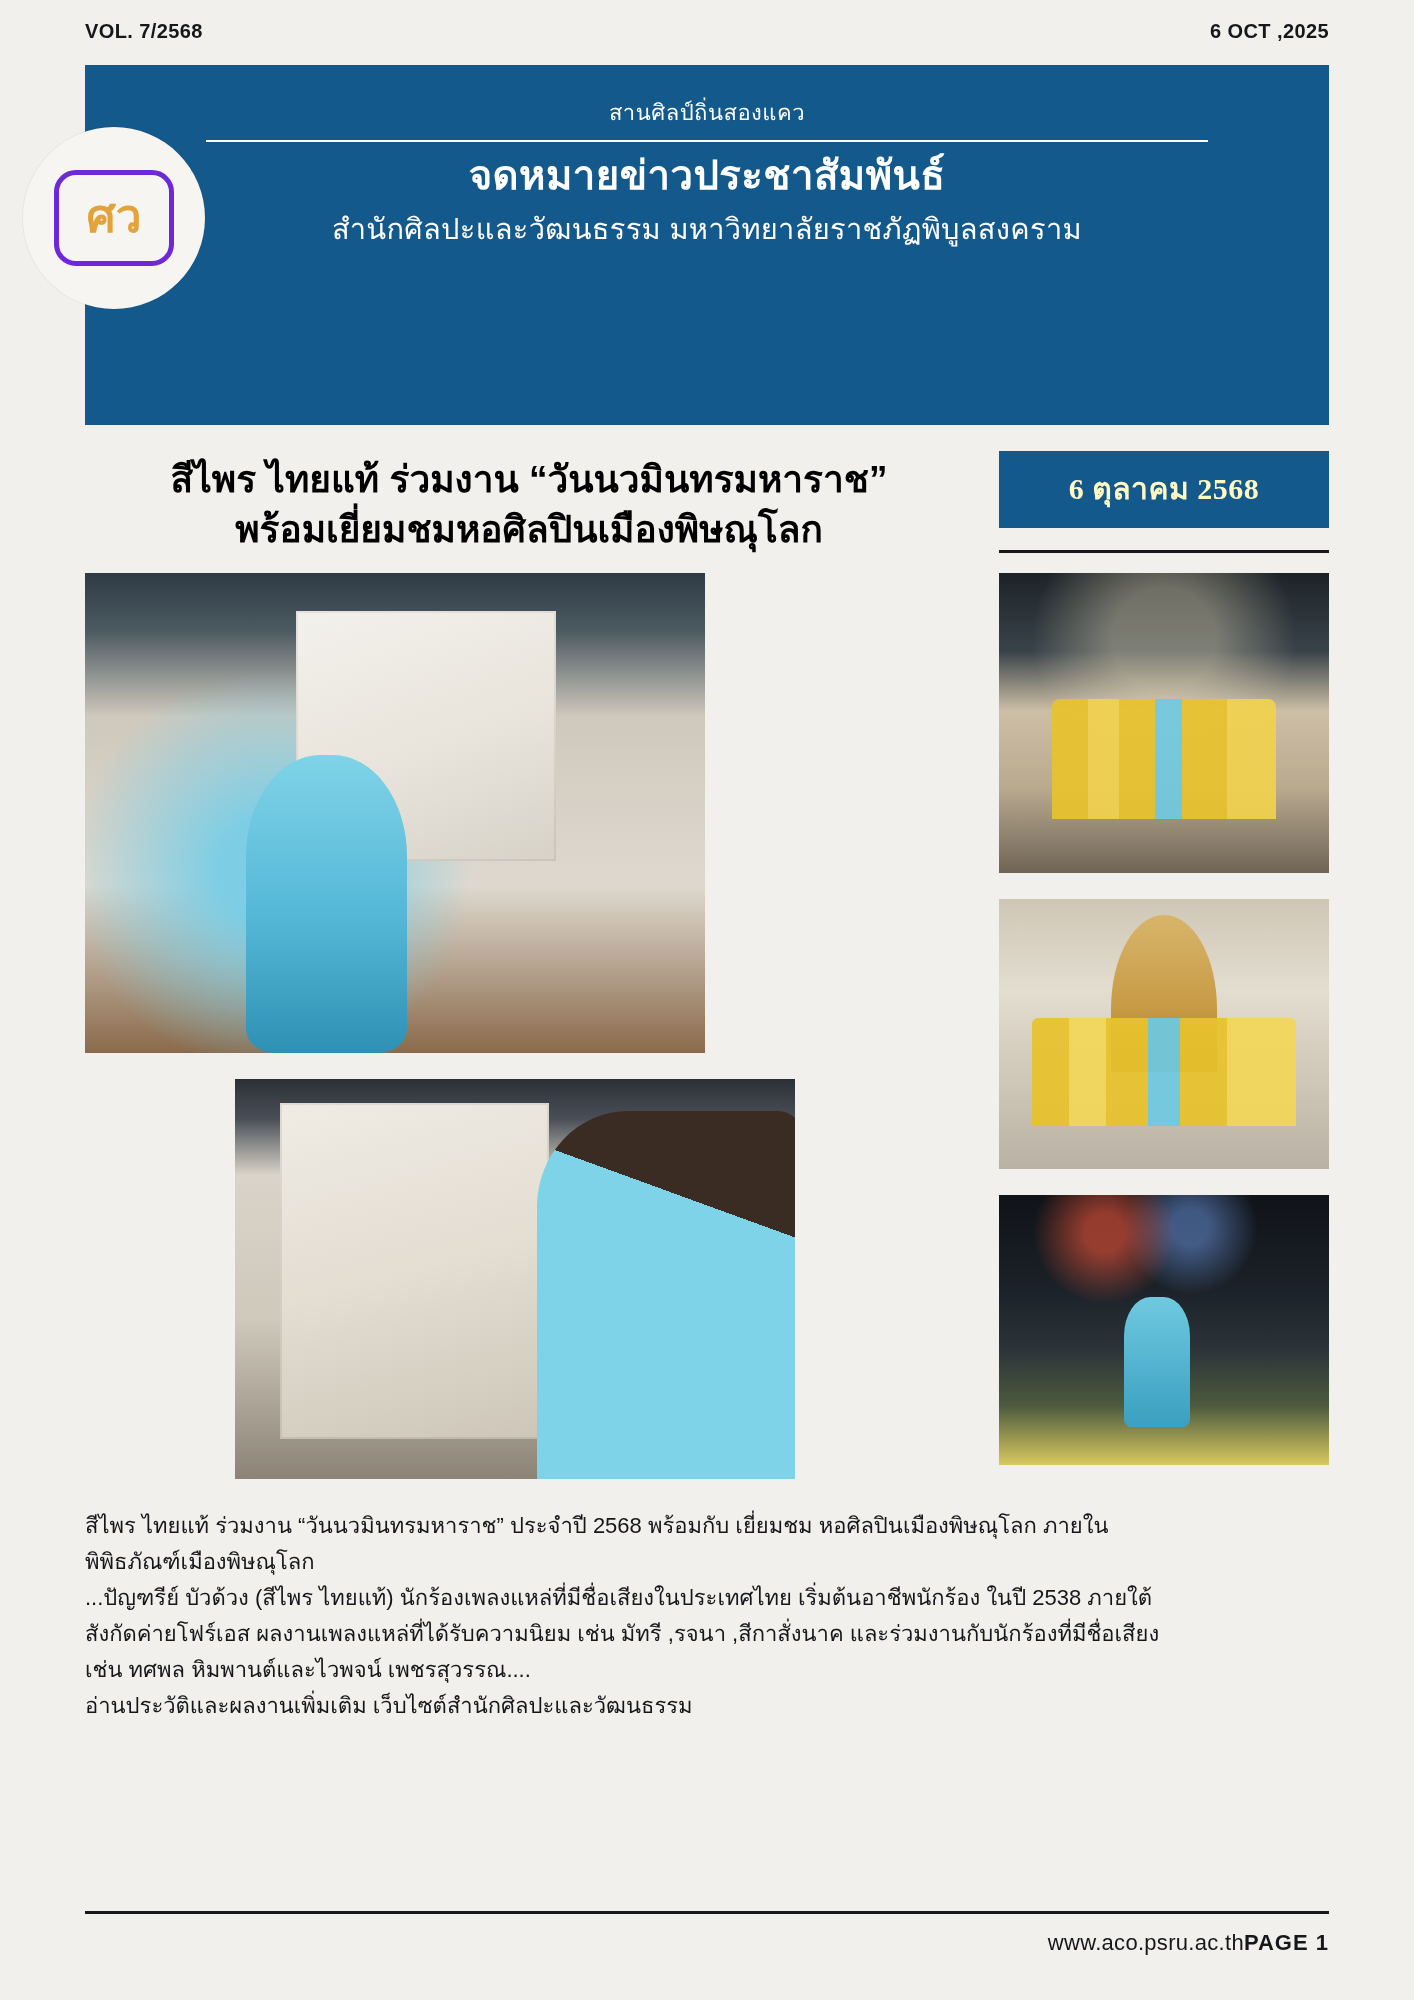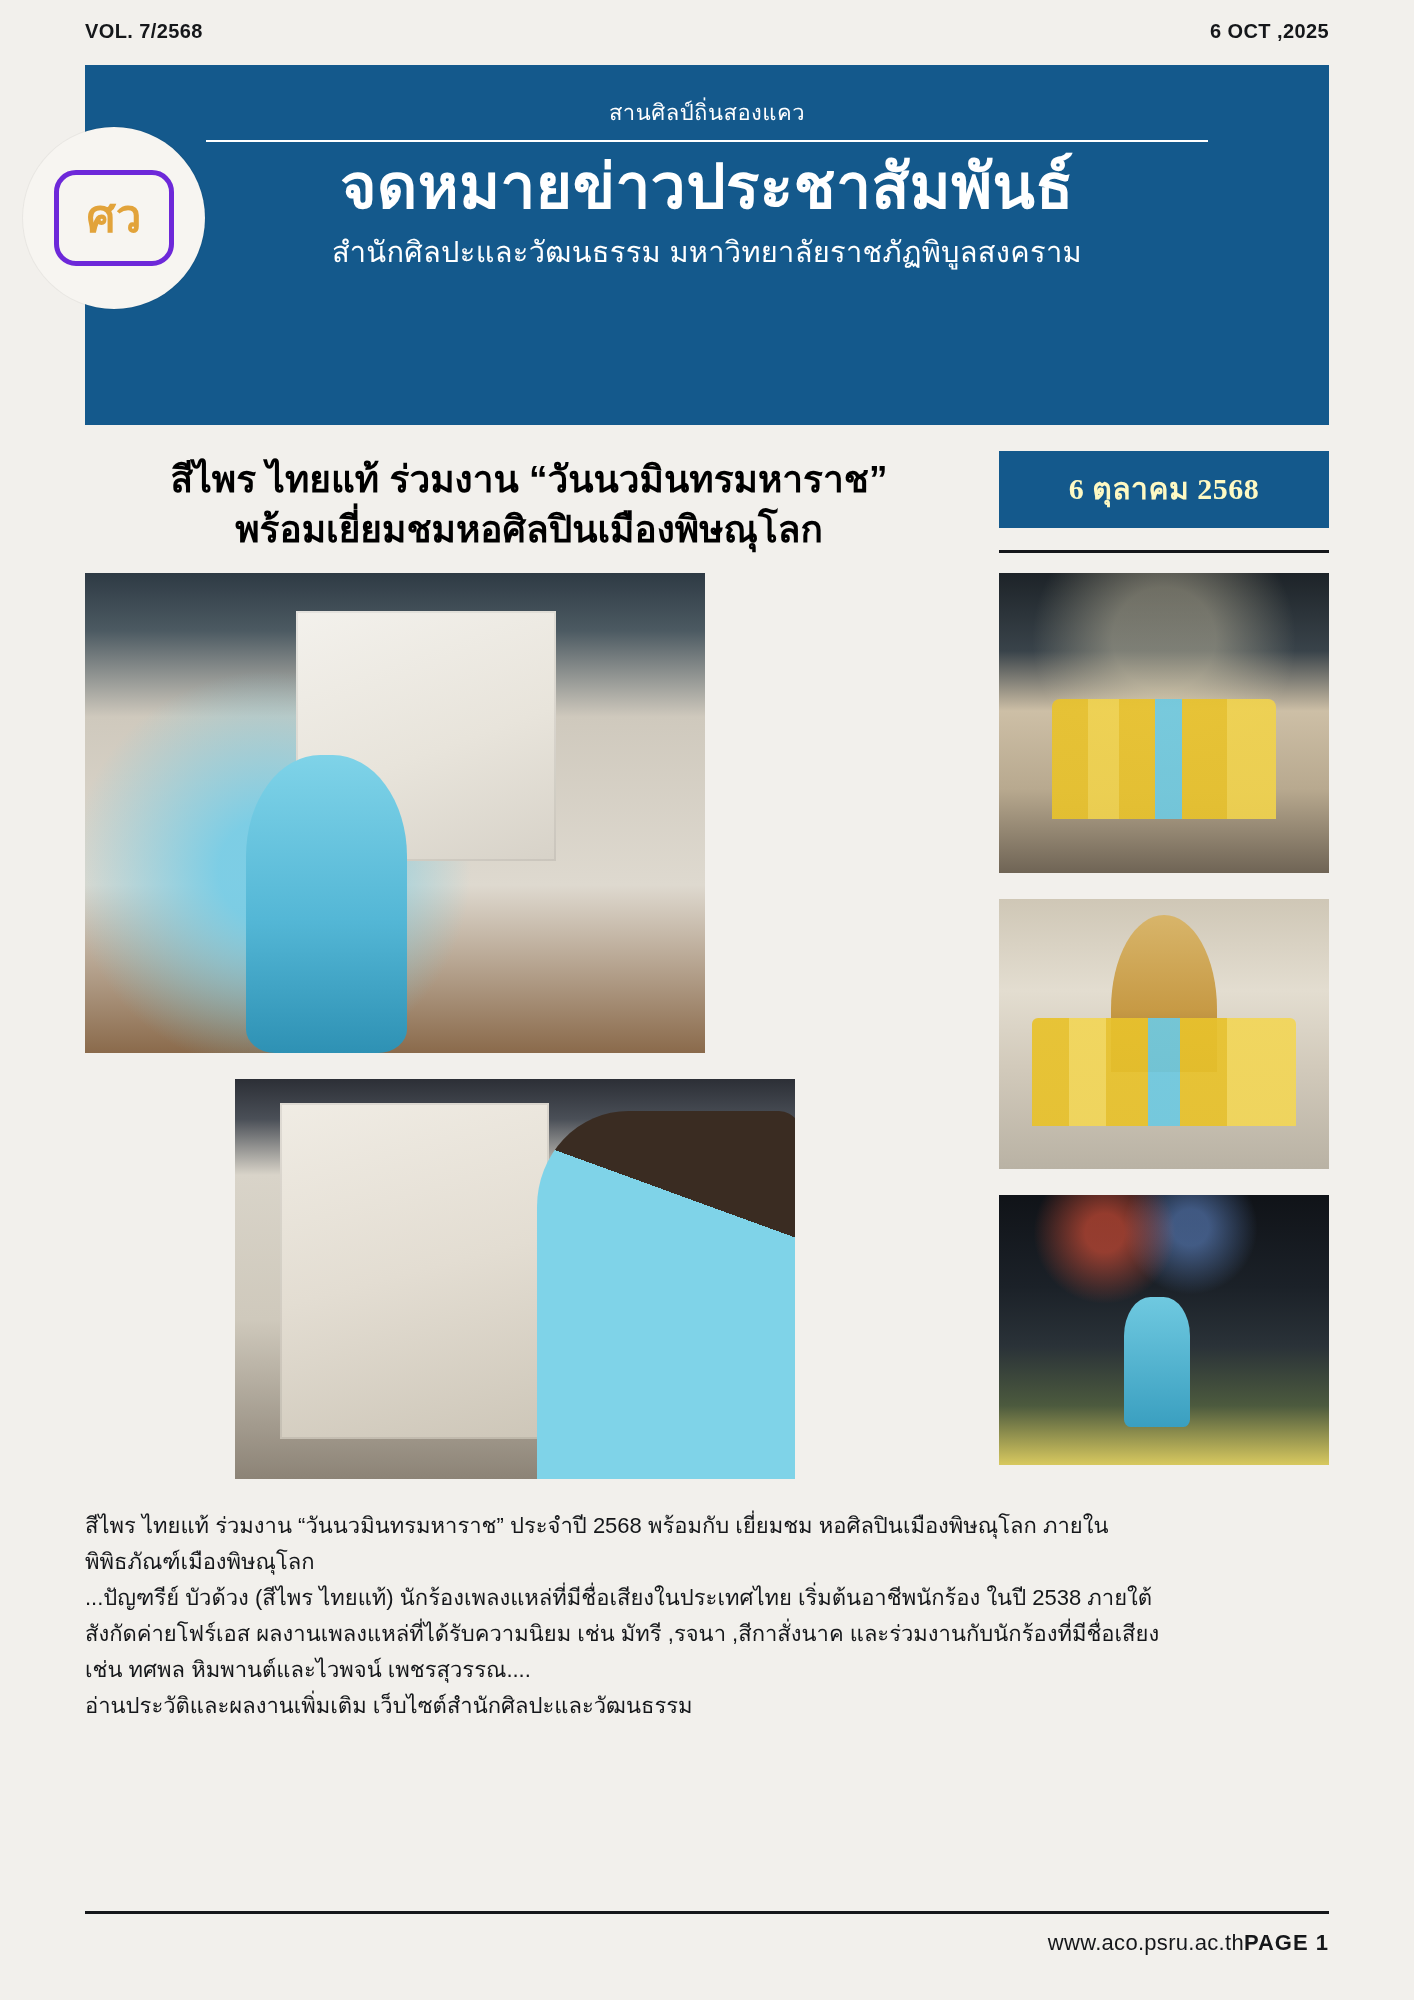--- a/index.html
+++ b/index.html
@@ -52,21 +52,21 @@
     margin-top: 12px;
     margin-bottom: 10px;
   }
   .rule {
     height: 2px;
     background: #ffffff;
     width: 86%;
     margin: 0 auto 12px auto;
   }
   .masthead-thai-title {
-    font-size: 62px;
+    font-size: 40px;
     font-weight: bold;
     line-height: 1.05;
     letter-spacing: 0.5px;
   }
   .masthead-newsletter {
     font-family: "Liberation Serif", serif;
     font-size: 66px;
     font-weight: bold;
     letter-spacing: 20px;
     line-height: 1.0;

